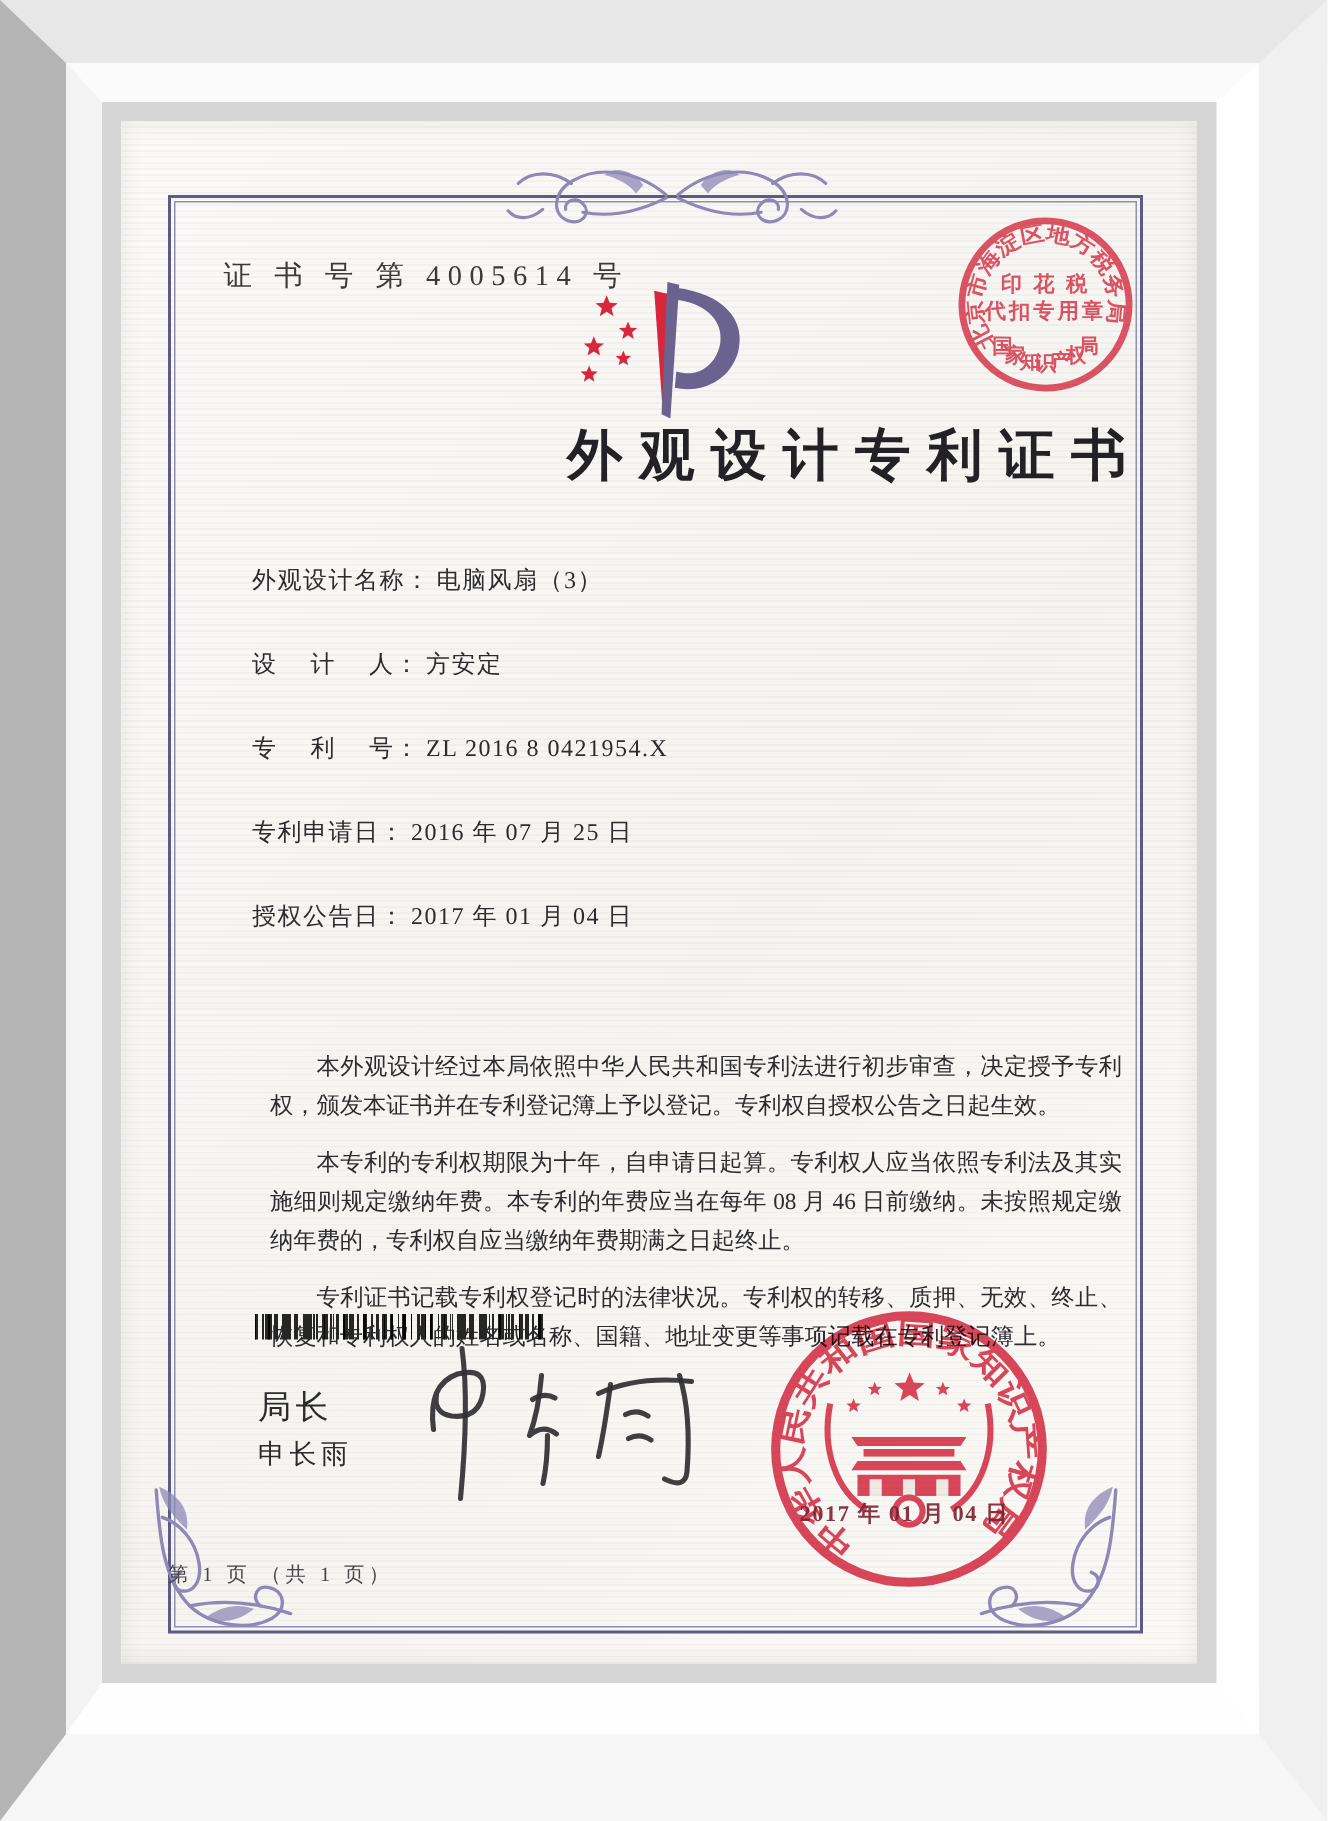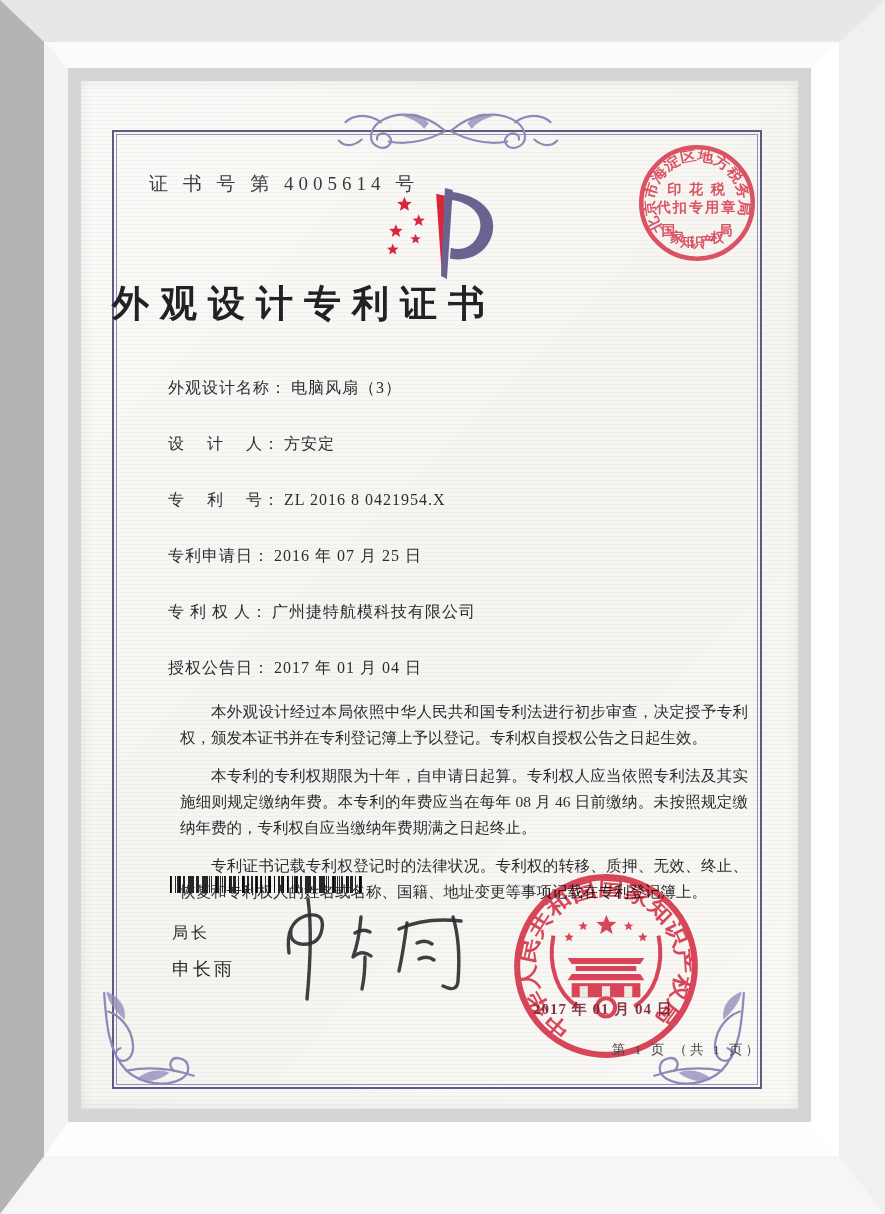--- a/index.html
+++ b/index.html
@@ -37,38 +37,38 @@
   .fl-bl{left:12px;top:900px;width:118px;height:112px;}
   .fl-br{left:556px;top:900px;width:118px;height:112px;transform:scaleX(-1);}
 
   
   .logo{position:absolute;left:293px;top:103px;width:138px;height:98px;}
   .logo-p{fill:var(--logo_purple,#6a6390);}
   .logo-red{fill:var(--logo_red,#d6273c);}
 
   
   .cert-number{position:absolute;left:68px;top:90px;font-size:19px;letter-spacing:5px;color:#3a3a3c;}
-  .cert-title{position:absolute;left:31px;width:650px;top:198px;text-align:left;
+  .cert-title{position:absolute;left:31px;width:650px;top:198px;text-align:right;
     font-size:37px;font-weight:bold;letter-spacing:11px;color:#222226;}
   .fields{position:absolute;left:87px;top:296px;width:600px;}
   .field-row{margin-bottom:34px;font-size:16px;color:#2c2c30;letter-spacing:1px;line-height:22px;}
   .field-row .lb{margin-right:4px;}
   .paras{position:absolute;left:87px;top:606px;width:592px;font-size:15.5px;line-height:26px;
     color:#2c2c30;text-align:justify;}
   .paras p{margin:12px;text-indent:2em;}
-  .page-footer{position:absolute;left:31px;width:650px;top:960px;text-align:right;
+  .page-footer{position:absolute;left:31px;width:650px;top:960px;text-align:left;
     font-size:13.5px;letter-spacing:3px;color:#44444a;}
 
   
   .barcode{position:absolute;left:89px;top:795px;width:192px;height:17px;
     background:
       repeating-linear-gradient(90deg,#262626 0 2px,transparent 2px 5px,#262626 5px 6px,transparent 6px 9px),
       repeating-linear-gradient(90deg,#262626 0 1px,transparent 1px 7px,#262626 7px 10px,transparent 10px 13px);
     background-blend-mode:multiply;}
-  .signoff-role{position:absolute;left:91px;top:842px;font-size:16px;letter-spacing:3px;color:#2b2b2e;
+  .signoff-role{position:absolute;left:91px;top:842px;font-size:22px;letter-spacing:3px;color:#2b2b2e;
     font-family:"Liberation Sans","DejaVu Sans",sans-serif;}
   .signoff-name{position:absolute;left:91px;top:876px;font-size:18px;letter-spacing:3px;color:#2b2b2e;
     font-family:Liberation Mono, monospace;}
   .signature{position:absolute;left:196px;top:810px;width:210px;height:115px;}
   .sig-stroke{fill:none;stroke:#2f2f33;stroke-width:3.4;stroke-linecap:round;stroke-linejoin:round;opacity:.92;}
 
   
   .stamp{position:absolute;mix-blend-mode:multiply;}
   .tax-stamp{left:540px;top:46px;width:152px;height:152px;opacity:.92;}
   .office-seal{left:424px;top:784px;width:202px;height:202px;opacity:.93;}
@@ -172,23 +172,20 @@
         <span class="lb">外观设计名称：</span><span>电脑风扇（3）</span>
       </div>
       <div class="field-row">
         <span class="lb">设　 计　 人：</span><span>方安定</span>
       </div>
       <div class="field-row">
         <span class="lb">专　 利　 号：</span><span>ZL 2016 8 0421954.X</span>
       </div>
       <div class="field-row">
         <span class="lb">专利申请日：</span><span>2016 年 07 月 25 日</span>
-      </div>
-      <div class="field-row">
-        <span class="lb">专 利 权 人：</span><span>广州捷特航模科技有限公司</span>
       </div>
       <div class="field-row">
         <span class="lb">授权公告日：</span><span>2017 年 01 月 04 日</span>
       </div>
     </div>
 
     <div class="paras">
       <p>本外观设计经过本局依照中华人民共和国专利法进行初步审查，决定授予专利权，颁发本证书并在专利登记簿上予以登记。专利权自授权公告之日起生效。</p>
       <p>本专利的专利权期限为十年，自申请日起算。专利权人应当依照专利法及其实施细则规定缴纳年费。本专利的年费应当在每年 08 月 46 日前缴纳。未按照规定缴纳年费的，专利权自应当缴纳年费期满之日起终止。</p>
       <p>专利证书记载专利权登记时的法律状况。专利权的转移、质押、无效、终止、恢复和专利权人的姓名或名称、国籍、地址变更等事项记载在专利登记簿上。</p>

